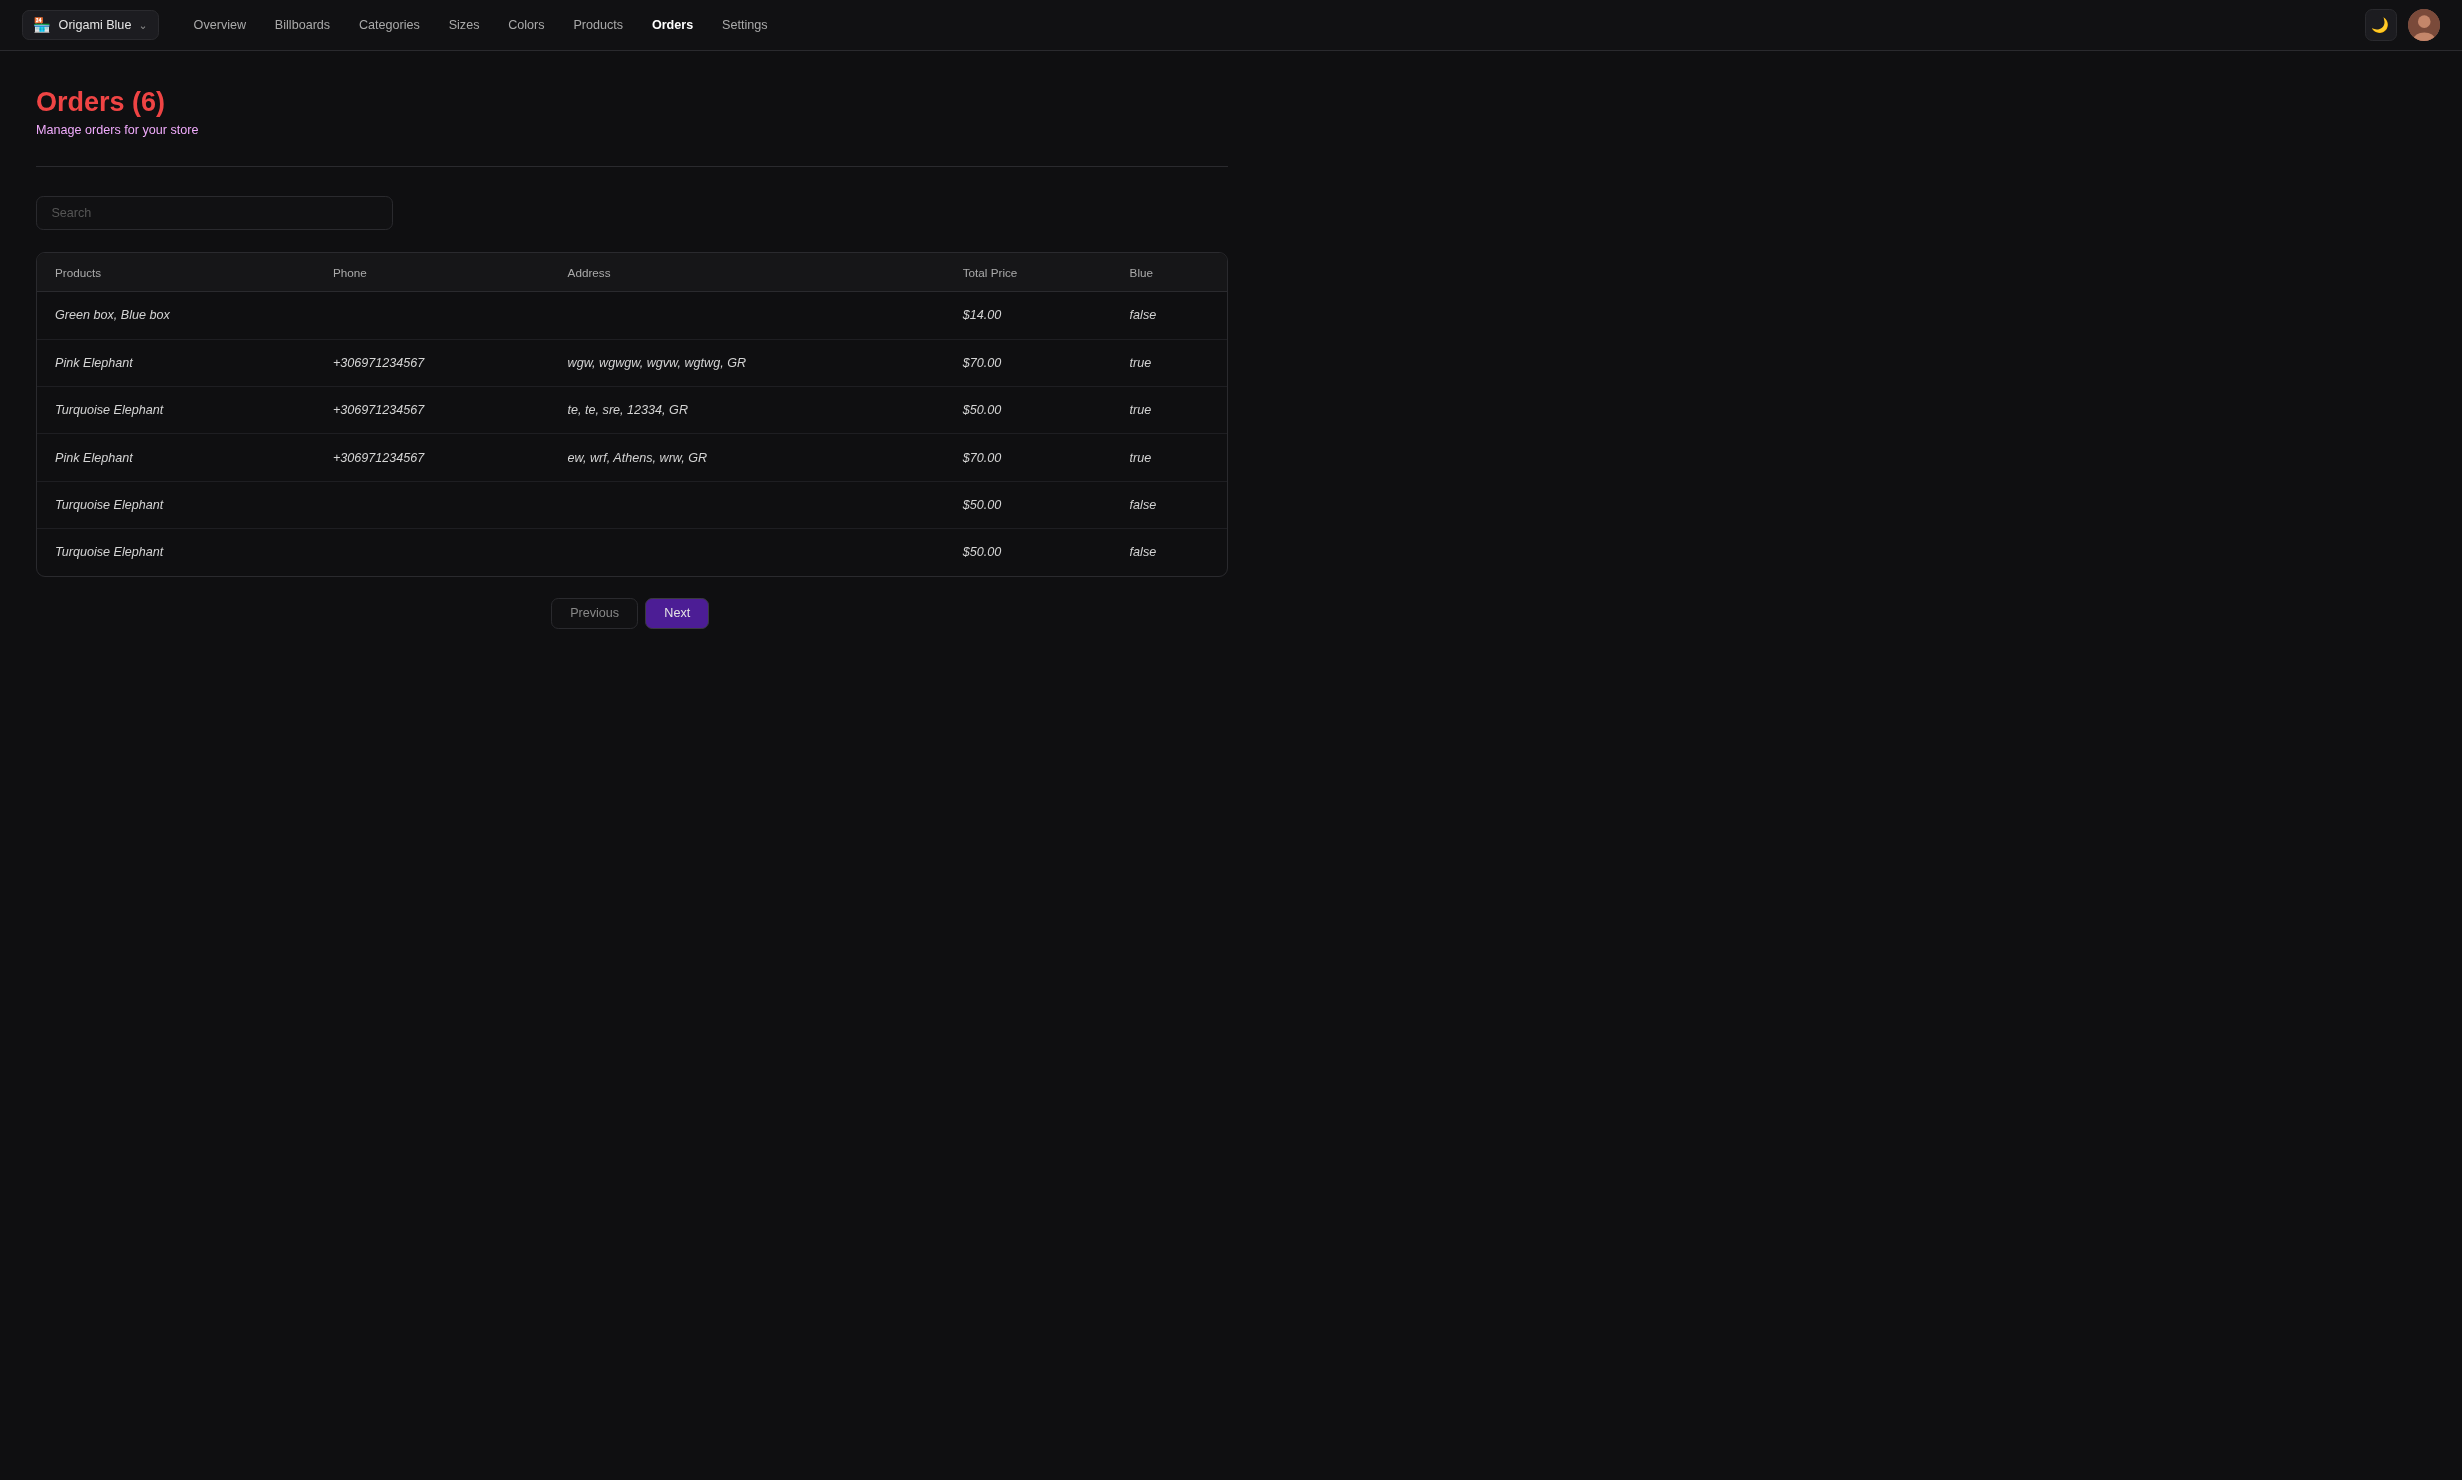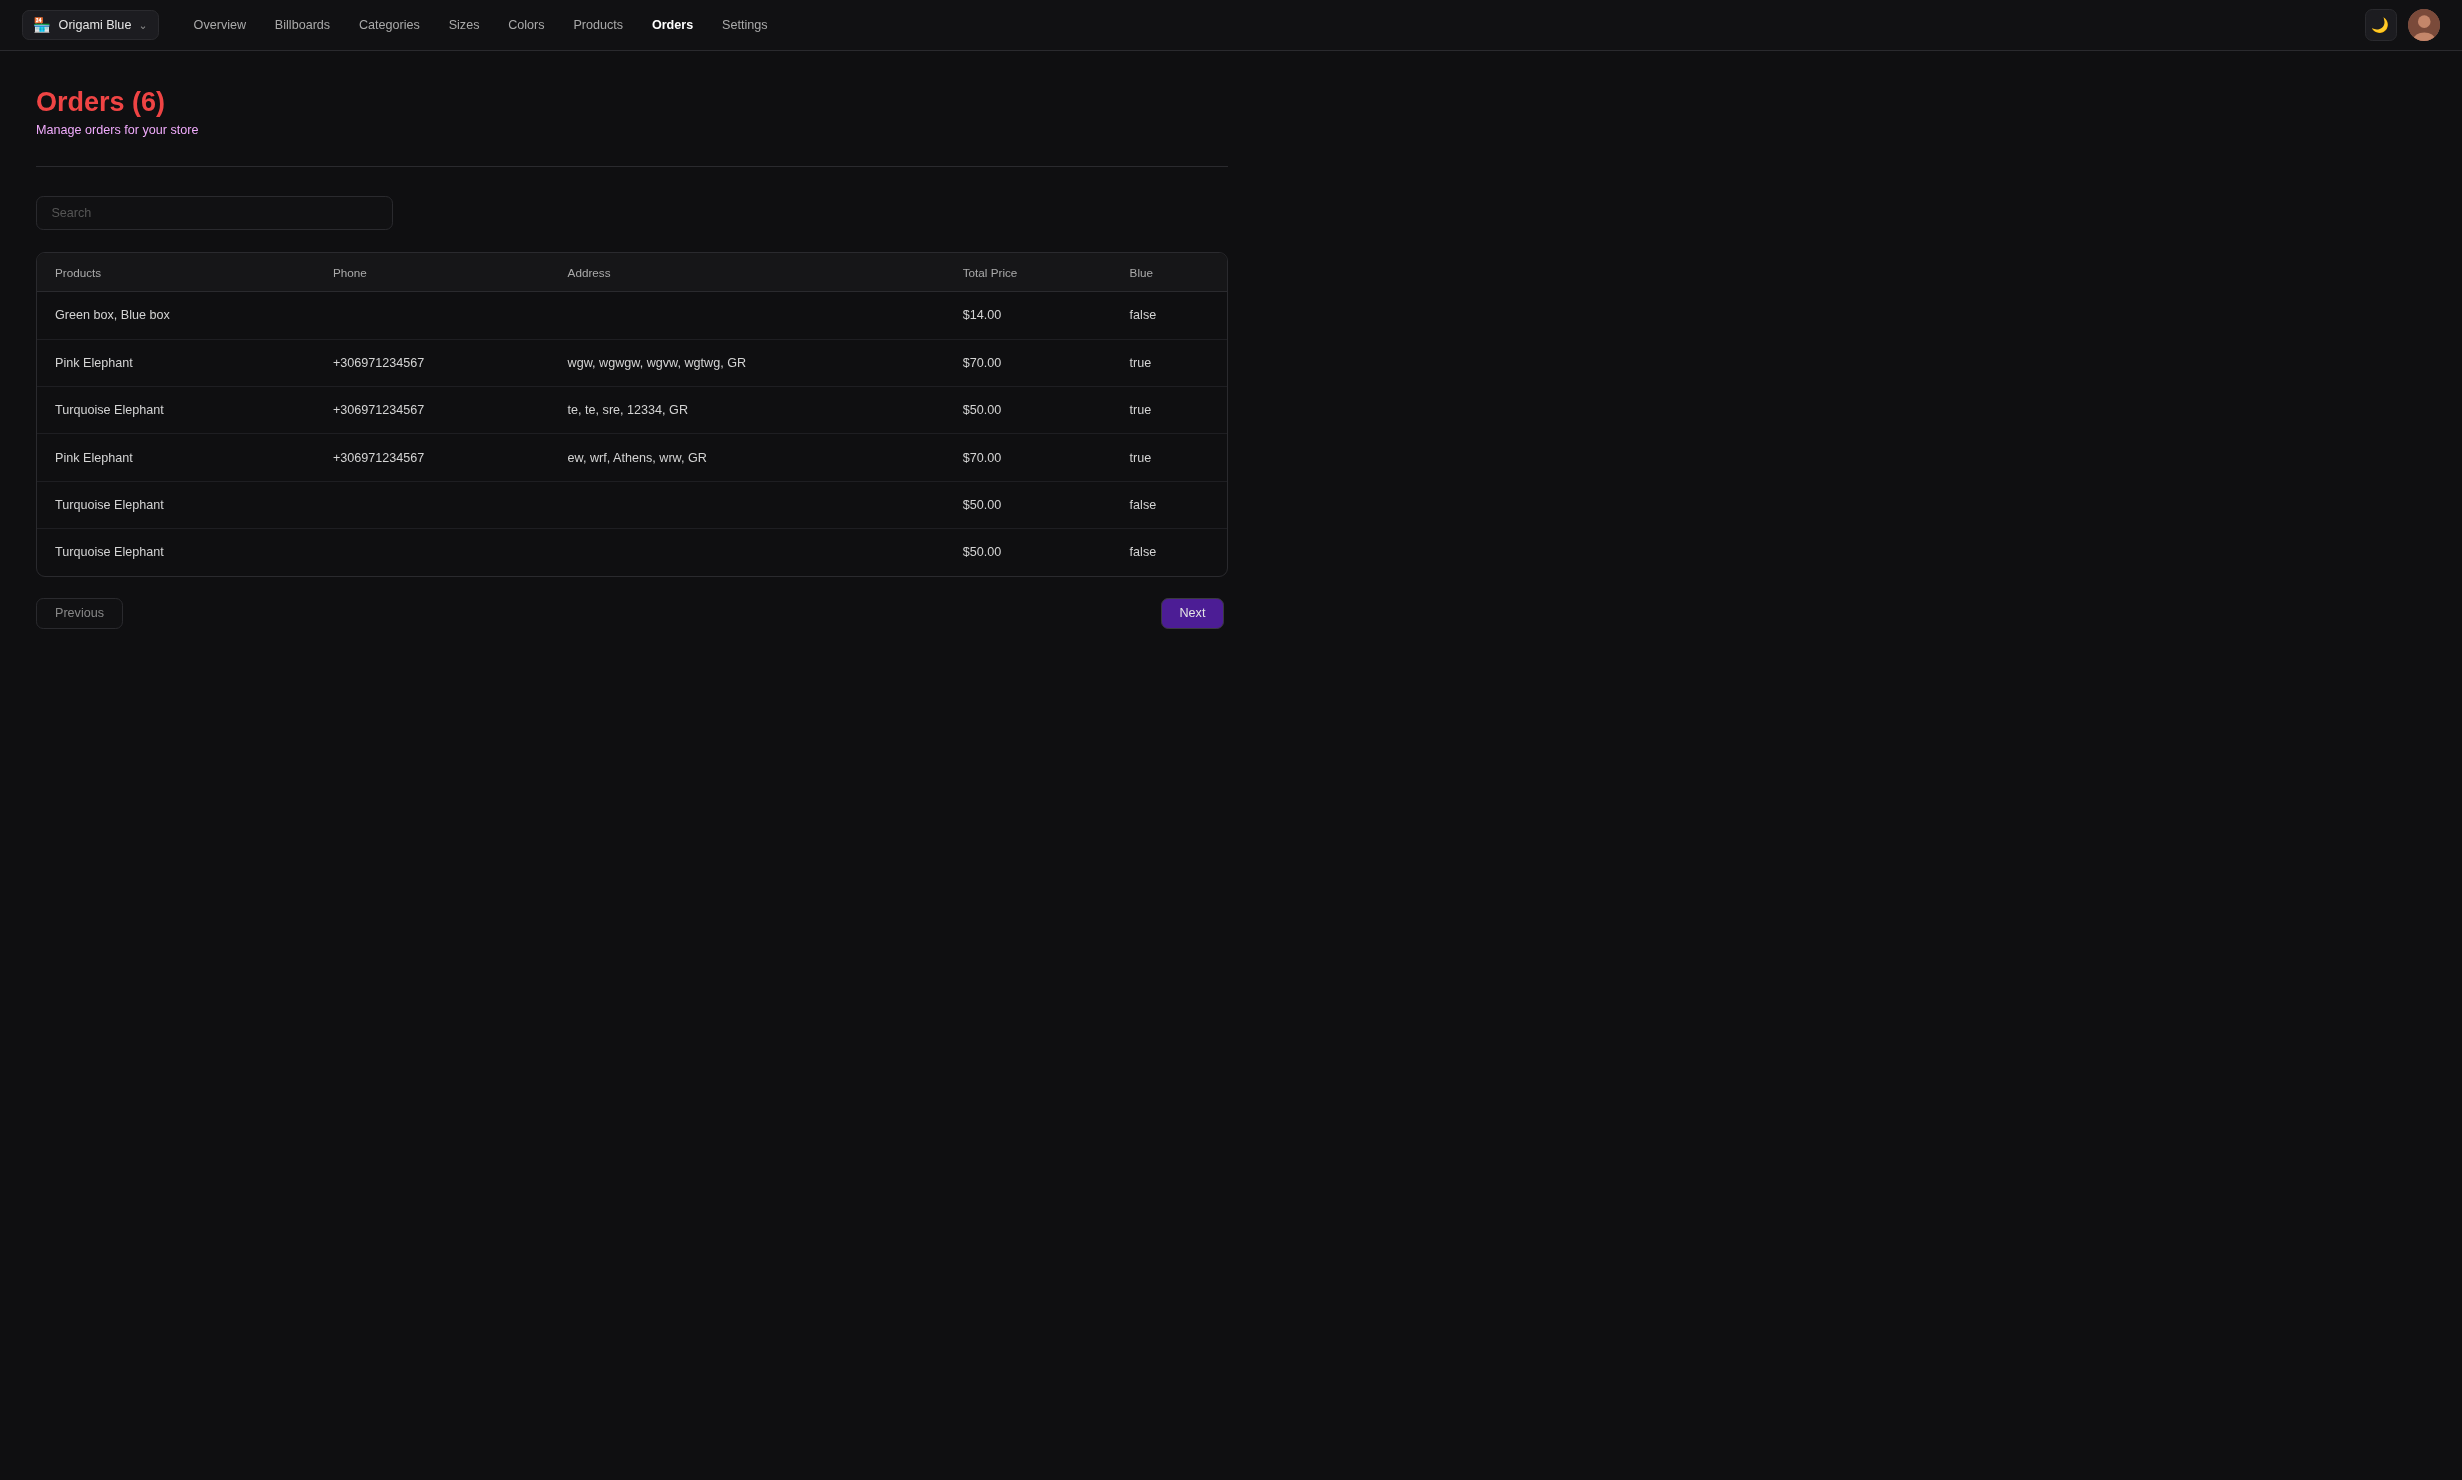--- a/index.html
+++ b/index.html
@@ -182,26 +182,27 @@
     }
 
     tbody tr:last-child {
       border-bottom: none;
     }
 
     td {
       padding: 16.2px 18px;
       font-size: 12.6px;
       color: #d4d4d4;
+      font-style: italic;
     }
 
     
     .pagination {
       display: flex;
-      justify-content: space-between;
+      justify-content: center;
       align-items: center;
       gap: 7.2px;
       margin-top: 21.7px;
       padding-right: 3.6px;
     }
 
     .pagination-btn {
       padding: 7.2px 18px;
       border-radius: 7.2px;
       border: 0.9px solid #2a2a2e;

